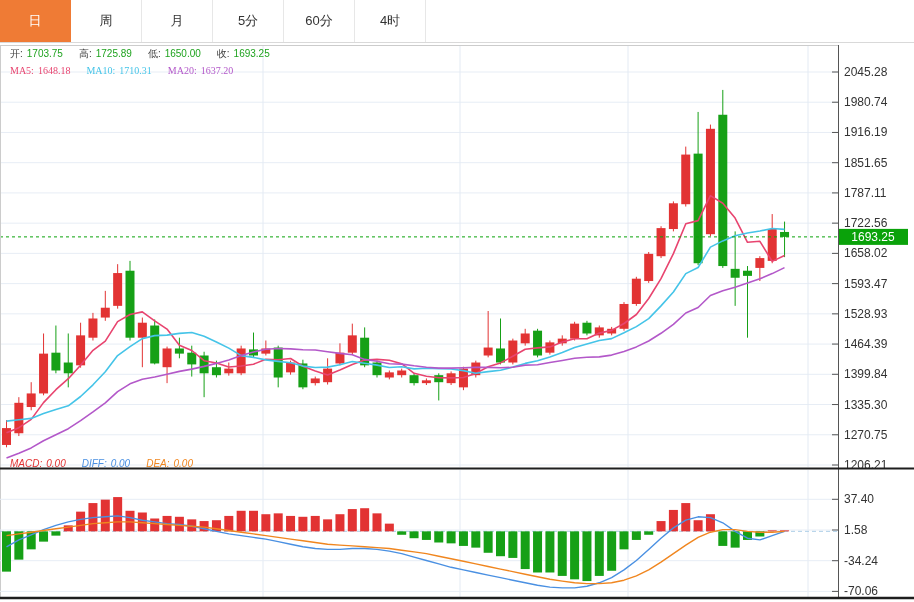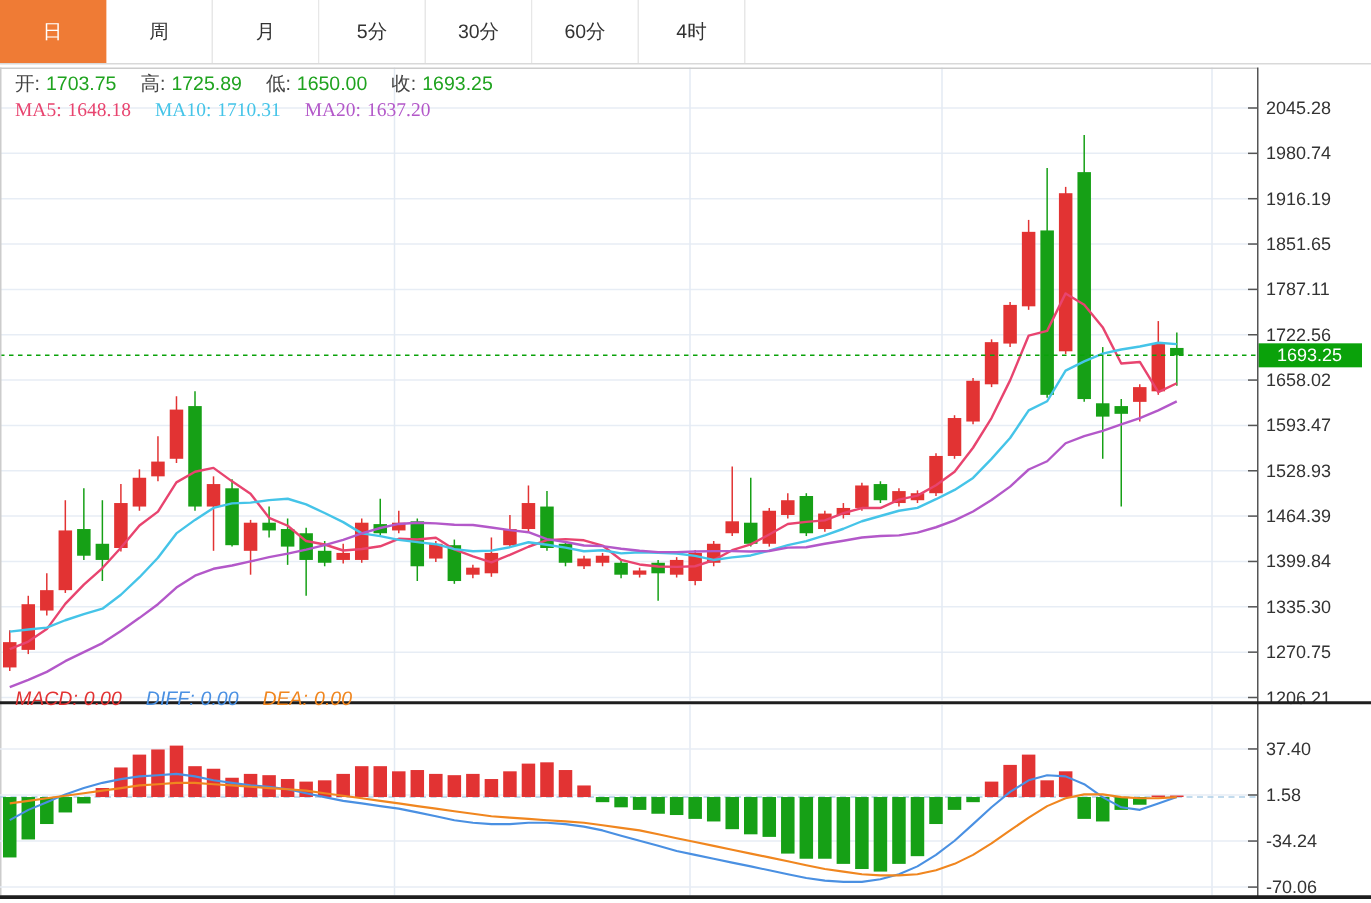--- a/index.html
+++ b/index.html
@@ -4,21 +4,21 @@
 <style>
   html,body{margin:0;padding:0;background:#fff;}
   .stage{position:relative;width:914px;height:602px;background:#fff;overflow:hidden;
          font-family:"Liberation Sans",sans-serif;}
   #csvg{position:absolute;left:0;top:0;}
   .tabbar{position:absolute;left:0;top:0;width:914px;height:42px;background:#fff;
           border-bottom:1px solid #d9d9d9;display:flex;z-index:5;}
   .tab{width:71px;height:42px;line-height:42px;text-align:center;font-size:13px;color:#333;
        border-right:1px solid #e7e7e7;cursor:pointer;box-sizing:border-box;background:#fff;}
   .tab.active{background:#ef7b35;color:#fff;border-right:1px solid #ef7b35;}
-  .legend{position:absolute;left:10px;z-index:4;font-size:13px;white-space:nowrap;}
+  .legend{position:absolute;left:10px;z-index:4;font-size:10px;white-space:nowrap;}
   .legend span{margin-right:4px;}
   .legend .pair{margin-right:12px;}
   #ohlc-legend{top:47px;}
   #ma-legend{top:65px;font-family:Liberation Serif, serif;}
   #macd-legend{top:458px;font-style:italic;}
 </style>
 </head>
 <body>
 
 <div class="stage">
@@ -294,20 +294,19 @@
         <polyline points="6.5,546.8 18.9,539.9 31.2,534.8 43.5,529.6 55.9,525.4 68.3,521.9 80.6,519.4 93.0,517.6 105.3,516.8 117.6,515.9 130.0,517.6 142.3,520.2 154.7,521.9 167.0,523.6 179.4,524.5 191.8,526.2 204.1,528.8 216.4,531.4 228.8,533.9 241.2,535.6 253.5,537.4 265.8,539.1 278.2,541.6 290.6,544.2 302.9,546.8 315.3,548.5 327.6,549.4 339.9,549.4 352.3,548.5 364.6,548.5 377.0,549.4 389.3,551.1 401.7,553.6 414.1,557.1 426.4,560.5 438.8,563.9 451.1,567.3 463.4,569.9 475.8,572.5 488.1,575.1 500.5,577.6 512.8,580.2 525.2,582.8 537.5,585.3 549.9,587.1 562.3,587.9 574.6,587.9 586.9,586.2 599.3,582.8 611.6,577.6 624.0,569.9 636.4,560.5 648.7,549.4 661.0,538.2 673.4,527.9 685.8,520.2 698.1,516.8 710.4,517.6 722.8,522.8 735.1,531.4 747.5,538.2 759.9,539.9 772.2,535.6 784.5,531.4" fill="none" stroke="#4a90e2" stroke-width="1.4" stroke-linejoin="round"></polyline>
         <polyline points="6.5,535.6 18.9,533.9 31.2,532.2 43.5,530.5 55.9,528.8 68.3,527.1 80.6,525.4 93.0,523.6 105.3,522.8 117.6,521.9 130.0,521.9 142.3,522.8 154.7,523.6 167.0,524.5 179.4,525.4 191.8,526.2 204.1,527.1 216.4,528.8 228.8,530.5 241.2,532.2 253.5,533.9 265.8,535.6 278.2,537.4 290.6,539.1 302.9,540.8 315.3,542.5 327.6,544.2 339.9,545.1 352.3,545.9 364.6,546.8 377.0,547.6 389.3,548.5 401.7,550.2 414.1,551.9 426.4,553.6 438.8,556.2 451.1,558.8 463.4,561.3 475.8,563.9 488.1,566.5 500.5,569.1 512.8,571.6 525.2,574.2 537.5,576.8 549.9,579.3 562.3,581.1 574.6,582.8 586.9,583.6 599.3,583.6 611.6,582.8 624.0,580.2 636.4,575.9 648.7,569.9 661.0,562.2 673.4,553.6 685.8,545.1 698.1,537.4 710.4,532.2 722.8,529.6 735.1,529.6 747.5,531.4 759.9,532.2 772.2,532.2 784.5,531.4" fill="none" stroke="#f0861f" stroke-width="1.4" stroke-linejoin="round"></polyline>
         <line x1="0" y1="598" x2="914" y2="598" stroke="#1e1e1e" stroke-width="2.5"></line>
       </g>
   </svg>
   <div class="tabbar" id="tabbar">
       <div class="tab active">日</div>
       <div class="tab">周</div>
       <div class="tab">月</div>
       <div class="tab">5分</div>
-      <div class="tab">30分</div>
       <div class="tab">60分</div>
       <div class="tab">4时</div>
     </div>
   <div class="legend" id="ohlc-legend"><span class="pair"><span style="color: rgb(68, 68, 68);">开:</span><span style="color: rgb(31, 163, 31);">1703.75</span></span><span class="pair"><span style="color: rgb(68, 68, 68);">高:</span><span style="color: rgb(31, 163, 31);">1725.89</span></span><span class="pair"><span style="color: rgb(68, 68, 68);">低:</span><span style="color: rgb(31, 163, 31);">1650.00</span></span><span class="pair"><span style="color: rgb(68, 68, 68);">收:</span><span style="color: rgb(31, 163, 31);">1693.25</span></span></div>
   <div class="legend" id="ma-legend"><span class="pair"><span style="color: rgb(232, 68, 111);">MA5:</span><span style="color: rgb(232, 68, 111);">1648.18</span></span><span class="pair"><span style="color: rgb(69, 196, 232);">MA10:</span><span style="color: rgb(69, 196, 232);">1710.31</span></span><span class="pair"><span style="color: rgb(179, 88, 201);">MA20:</span><span style="color: rgb(179, 88, 201);">1637.20</span></span></div>
   <div class="legend" id="macd-legend"><span class="pair"><span style="color: rgb(226, 51, 51);">MACD:</span><span style="color: rgb(226, 51, 51);">0.00</span></span><span class="pair"><span style="color: rgb(74, 144, 226);">DIFF:</span><span style="color: rgb(74, 144, 226);">0.00</span></span><span class="pair"><span style="color: rgb(240, 134, 31);">DEA:</span><span style="color: rgb(240, 134, 31);">0.00</span></span></div>
 </div>
 
 </body></html>

